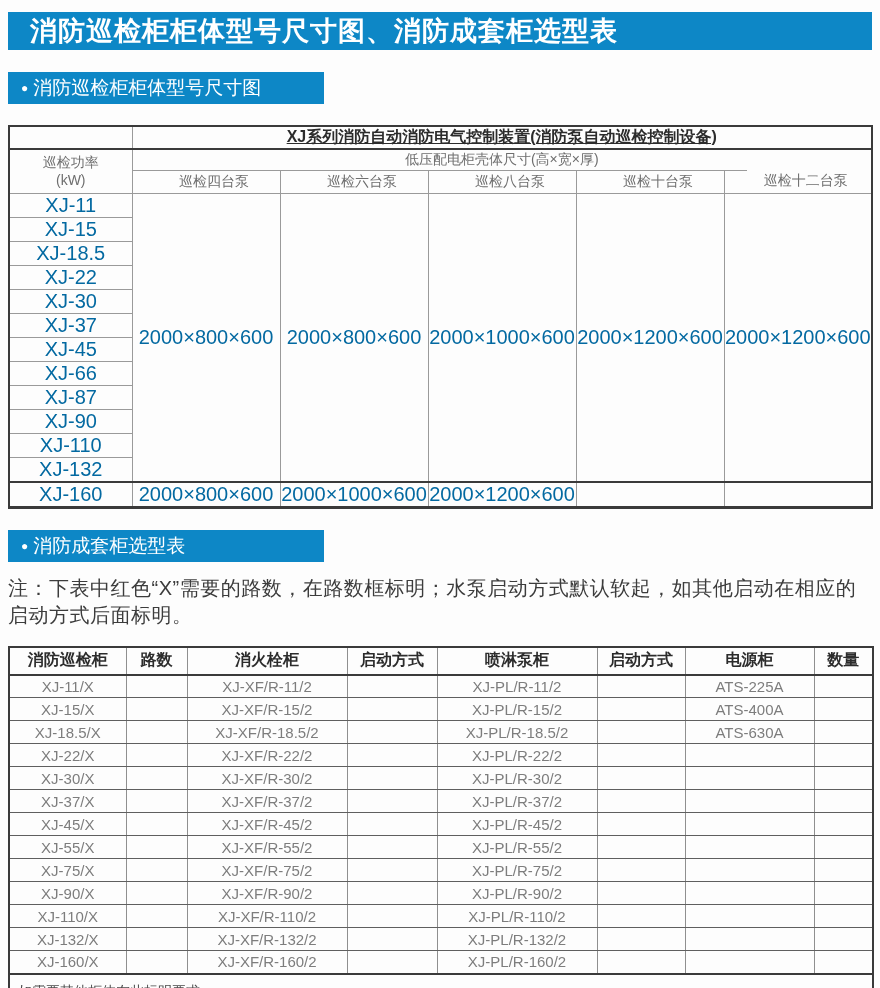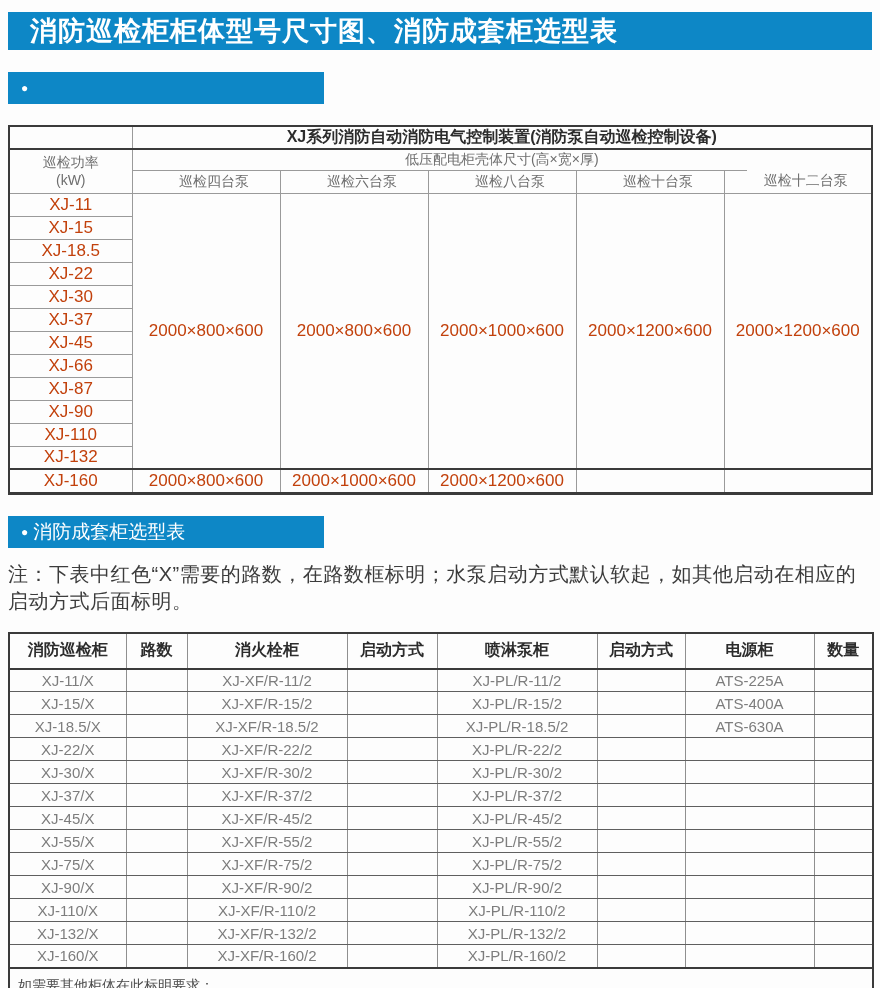--- a/index.html
+++ b/index.html
@@ -26,26 +26,26 @@
   .bullet{font-size:12px;margin-right:5px;line-height:1;}
   .note-line{
     margin:13px 8px 0 8px;font-size:20px;color:#3c3c3c;letter-spacing:0.5px;
   }
   table{
     width:864px;margin-left:8px;border-collapse:collapse;table-layout:fixed;
   }
   td{padding:0;vertical-align:middle;text-align:center;}
   
   .t1{margin-top:21px;border:2px solid #3a3a3a;border-bottom-width:3px;}
-  .t1 td{border:1px solid #9a9a9a;font-size:17px;color:#c2410c;}
+  .t1 td{border:1px solid #9a9a9a;font-size:20px;color:#0369a1;}
   .t1 col.c-model{width:123px;}
   .t1 col.c-pump{width:148px;}
   .t1 tr.h1{height:22px;}
   .t1 tr.h1 td{border-bottom:2px solid #3a3a3a;}
-  .t1 .main-h{font-weight:bold;color:#2c2c2c;font-size:16px;}
+  .t1 .main-h{font-weight:bold;color:#2c2c2c;font-size:16px;text-decoration:underline;}
   .t1 tr.h2{height:21px;}
   .t1 .dim-h{border-bottom:none;color:#6e6e6e;font-size:14px;}
   .t1 tr.h3{height:23px;}
   .t1 .pump-h{color:#6e6e6e;font-size:14px;border-top:1px solid #9a9a9a;padding-left:16px;}
   .t1 .pump-last{
     border-top:none;
     background:linear-gradient(#9a9a9a,#9a9a9a) left top / 22px 1px no-repeat;
   }
   .t1 .power-h{color:#6e6e6e;font-size:14px;line-height:1.3;}
   .t1 tr.body-row{height:23px;}
@@ -54,38 +54,39 @@
   
   .t2{margin-top:17px;border:2px solid #3a3a3a;border-bottom-width:3px;}
   .t2 td{
     border-left:1px solid #8f8f8f;border-right:1px solid #8f8f8f;
     border-top:1px solid #5f5f5f;border-bottom:1px solid #5f5f5f;
     font-size:15px;color:#7d7d7d;
   }
   .t2 col.c1{width:117px;} .t2 col.c2{width:61px;} .t2 col.c3{width:160px;}
   .t2 col.c4{width:90px;}  .t2 col.c5{width:160px;} .t2 col.c6{width:88px;}
   .t2 col.c7{width:129px;} .t2 col.c8{width:59px;}
-  .t2 tr.head{height:36px;}
+  .t2 tr.head{height:28px;}
   .t2 tr.head td{font-weight:bold;color:#2c2c2c;font-size:16px;border-bottom:2px solid #3a3a3a;}
   .t2 tr.data{height:23px;}
   .t2 tr.foot{height:38px;}
   .t2 tr.foot td{
     border-top:2px solid #3a3a3a;text-align:left;padding-left:8px;
     font-size:14px;color:#4a4a4a;
   }
 </style>
 </head>
 <body>
 
 <div class="banner-main">
   <span>消防巡检柜柜体型号尺寸图、消防成套柜选型表</span>
 </div>
 
 <div class="banner-section" id="section1-banner">
   <span class="bullet">●</span>
+  <span>消防巡检柜柜体型号尺寸图</span>
 </div>
 
 <table class="t1">
   <colgroup>
     <col class="c-model">
       <col class="c-pump">
       <col class="c-pump">
       <col class="c-pump">
       <col class="c-pump">
       <col class="c-pump">

